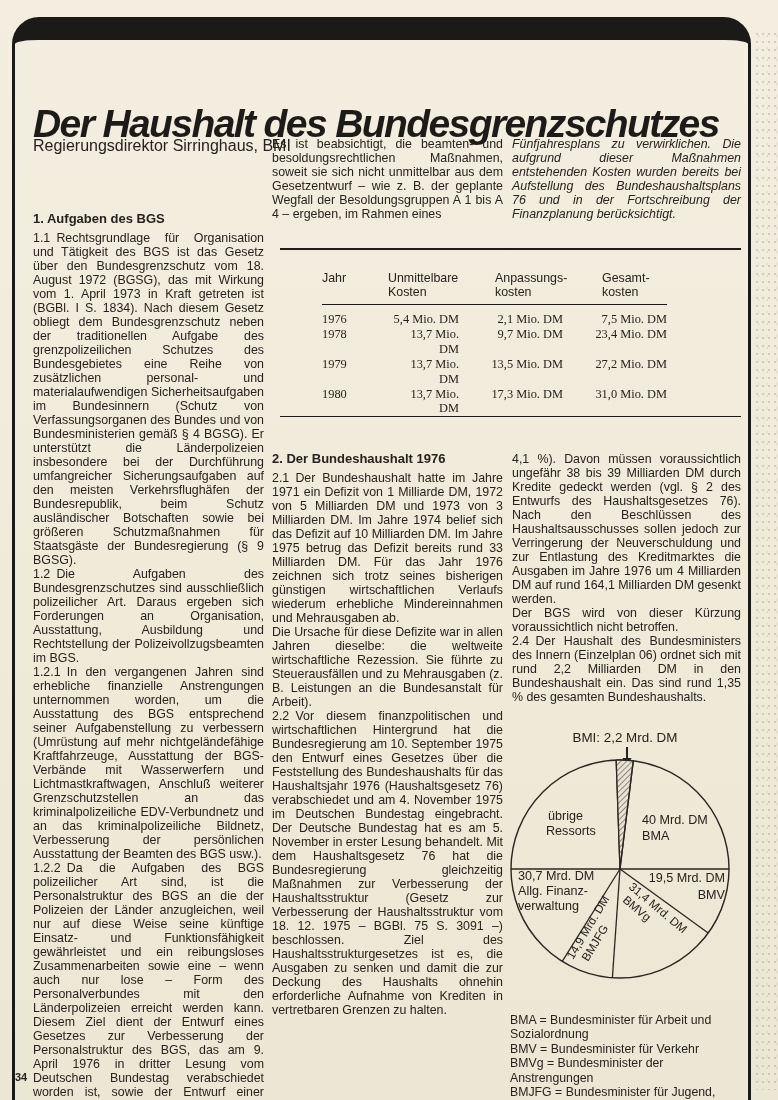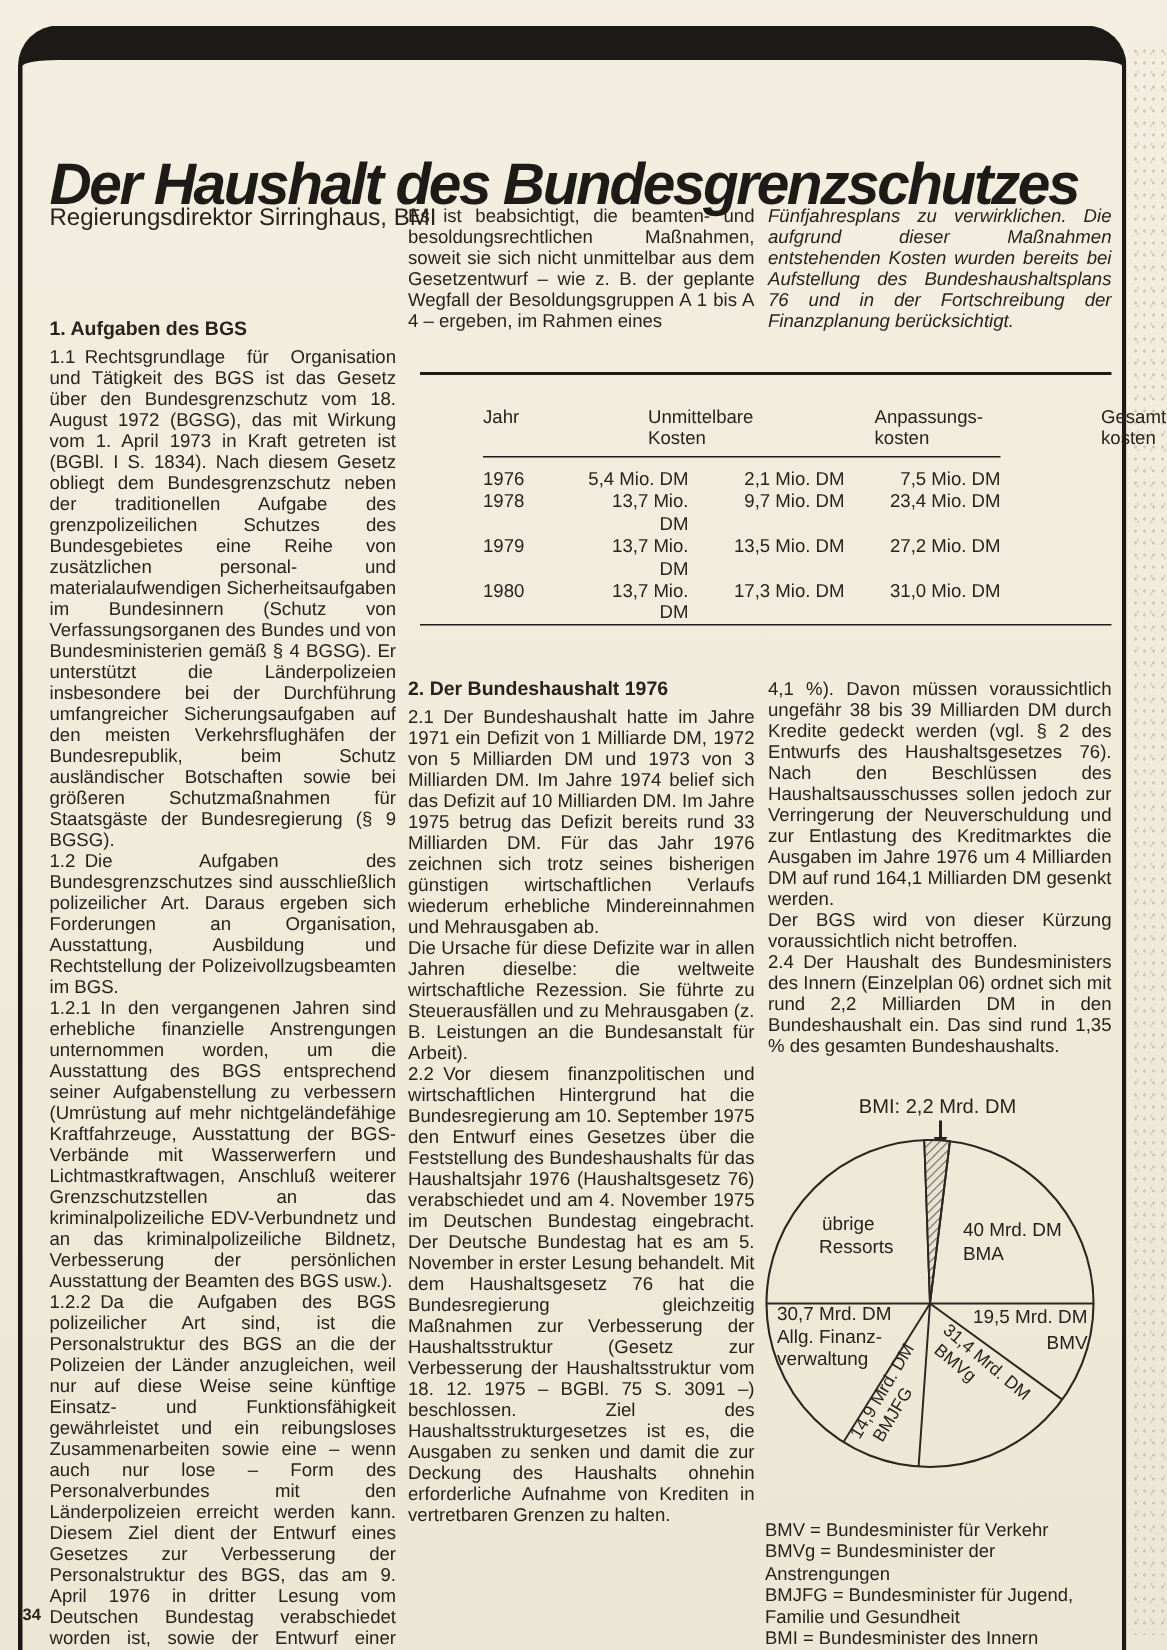--- a/index.html
+++ b/index.html
@@ -26,24 +26,24 @@
     font-size:39px;font-weight:bold;font-style:italic;letter-spacing:-1.6px;
     white-space:nowrap;color:#1d1b17;
   }
   .byline{font-size:16px;}
   .bodytext{font-size:12.4px;line-height:14px;text-align:justify;}
   .bodytext p{margin:0;}
   .sec-heading{font-size:13px;font-weight:bold;margin:0 0 5px 0;text-align:left;}
   
   #tableblock{left:280px;top:248px;width:461px;height:172px;font-size:12.4px;}
   .tb-toprule{border-top:2px solid #1c1b18;width:461px;}
-  .tb-head{margin:21px 0 0 42px;display:grid;grid-template-columns:66px 107px 107px 65px;gap:44px;}
+  .tb-head{margin:21px 0 0 42px;display:grid;grid-template-columns:66px 107px 107px 65px;}
   .tb-head .th div{line-height:14px;}
   .tb-underline{margin:5px 0 0 42px;width:345px;border-top:1.6px solid #1c1b18;}
-  .tb-body{margin:7px 0 0 42px;width:345px;}
+  .tb-body{margin:7px 0 0 42px;width:345px;font-family:Liberation Serif, serif;}
   .tr{display:grid;grid-template-columns:66px 71px 104px 104px;line-height:14.9px;}
   .td.num{text-align:right;}
   .tb-bottom{position:absolute;left:0;top:168px;width:461px;border-top:1.6px solid #1c1b18;}
   
   #pie{left:496px;top:727px;}
   #pie text{fill:#26231e;}
   .ptitle{font-size:13.4px;}
   .plabel{font-size:12.6px;}
   .plabel-rot{font-size:11.8px;}
   #pie-slices line, #pie-slices path{stroke:#2a2722;stroke-width:1.3;}
@@ -178,19 +178,20 @@
       <text class="plabel-rot" x="4" y="14">BMVg</text>
     </g>
     <g transform="translate(77,233) rotate(-59)">
       <text class="plabel-rot" x="0" y="0">14,9 Mrd. DM</text>
       <text class="plabel-rot" x="6" y="14">BMJFG</text>
     </g>
   </g>
 </svg>
 
 <div id="legend" class="abs">
+  <div>BMA = Bundesminister für Arbeit und Sozialordnung</div>
   <div>BMV = Bundesminister für Verkehr</div>
   <div>BMVg = Bundesminister der Anstrengungen</div>
   <div>BMJFG = Bundesminister für Jugend, Familie und Gesundheit</div>
   <div>BMI = Bundesminister des Innern</div>
 </div>
 
 <div id="pagenum" class="abs">34</div>
 
 </body></html>

